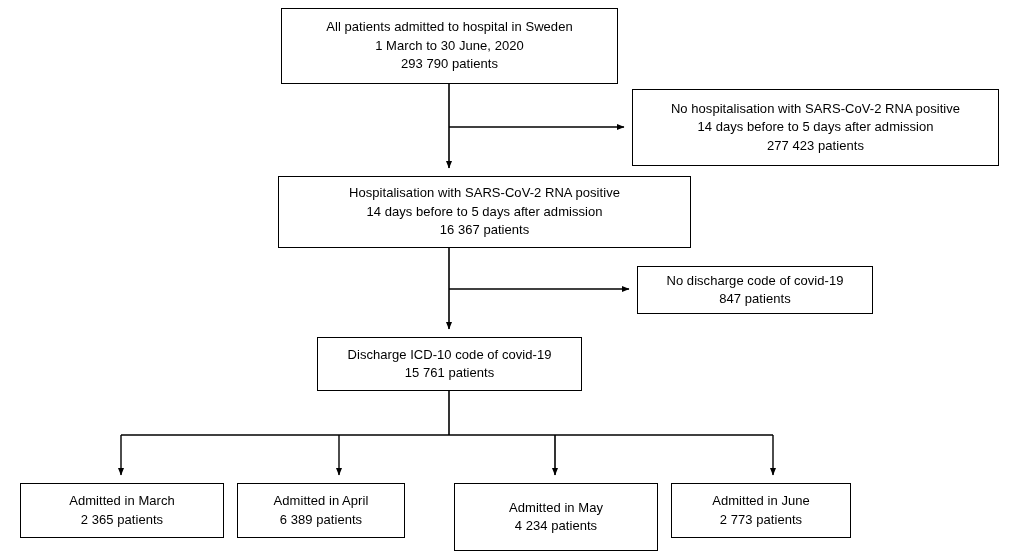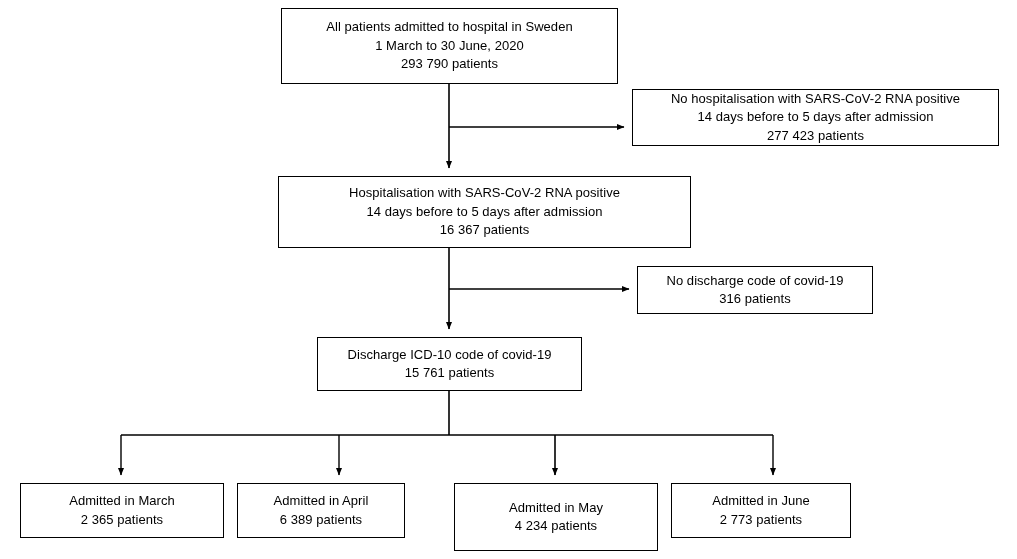--- a/index.html
+++ b/index.html
@@ -41,21 +41,21 @@
     font-size: 13px;
     letter-spacing: 0.05px;
     z-index: 2;
   }
   .node-box .line {
     display: block;
     white-space: nowrap;
   }
   
   #box-all-patients      { left:281px; top:8px;   width:337px; height:76px; }
-  #box-no-hospitalisation{ left:632px; top:89px;  width:367px; height:57px; }
+  #box-no-hospitalisation{ left:632px; top:89px;  width:367px; height:77px; }
   #box-hospitalisation   { left:278px; top:176px; width:413px; height:72px; }
   #box-no-discharge-code { left:637px; top:266px; width:236px; height:48px; }
   #box-discharge-code    { left:317px; top:337px; width:265px; height:54px; }
 
   #box-month-march { left:20px;  top:483px; width:204px; height:55px; }
   #box-month-april { left:237px; top:483px; width:168px; height:55px; }
   #box-month-may   { left:454px; top:483px; width:204px; height:68px; }
   #box-month-june  { left:671px; top:483px; width:180px; height:55px; }
 </style>
 </head>
@@ -117,21 +117,21 @@
   </div>
 
   <div class="node-box" id="box-hospitalisation">
     <span class="line">Hospitalisation with SARS-CoV-2 RNA positive</span>
     <span class="line">14 days before to 5 days after admission</span>
     <span class="line">16 367 patients</span>
   </div>
 
   <div class="node-box" id="box-no-discharge-code">
     <span class="line">No discharge code of covid-19</span>
-    <span class="line">316 patients</span>
+    <span class="line">847 patients</span>
   </div>
 
   <div class="node-box" id="box-discharge-code">
     <span class="line">Discharge ICD-10 code of covid-19</span>
     <span class="line">15 761 patients</span>
   </div>
 
   <div class="node-box" id="box-month-march">
     <span class="line">Admitted in March</span>
     <span class="line">2 365 patients</span>

